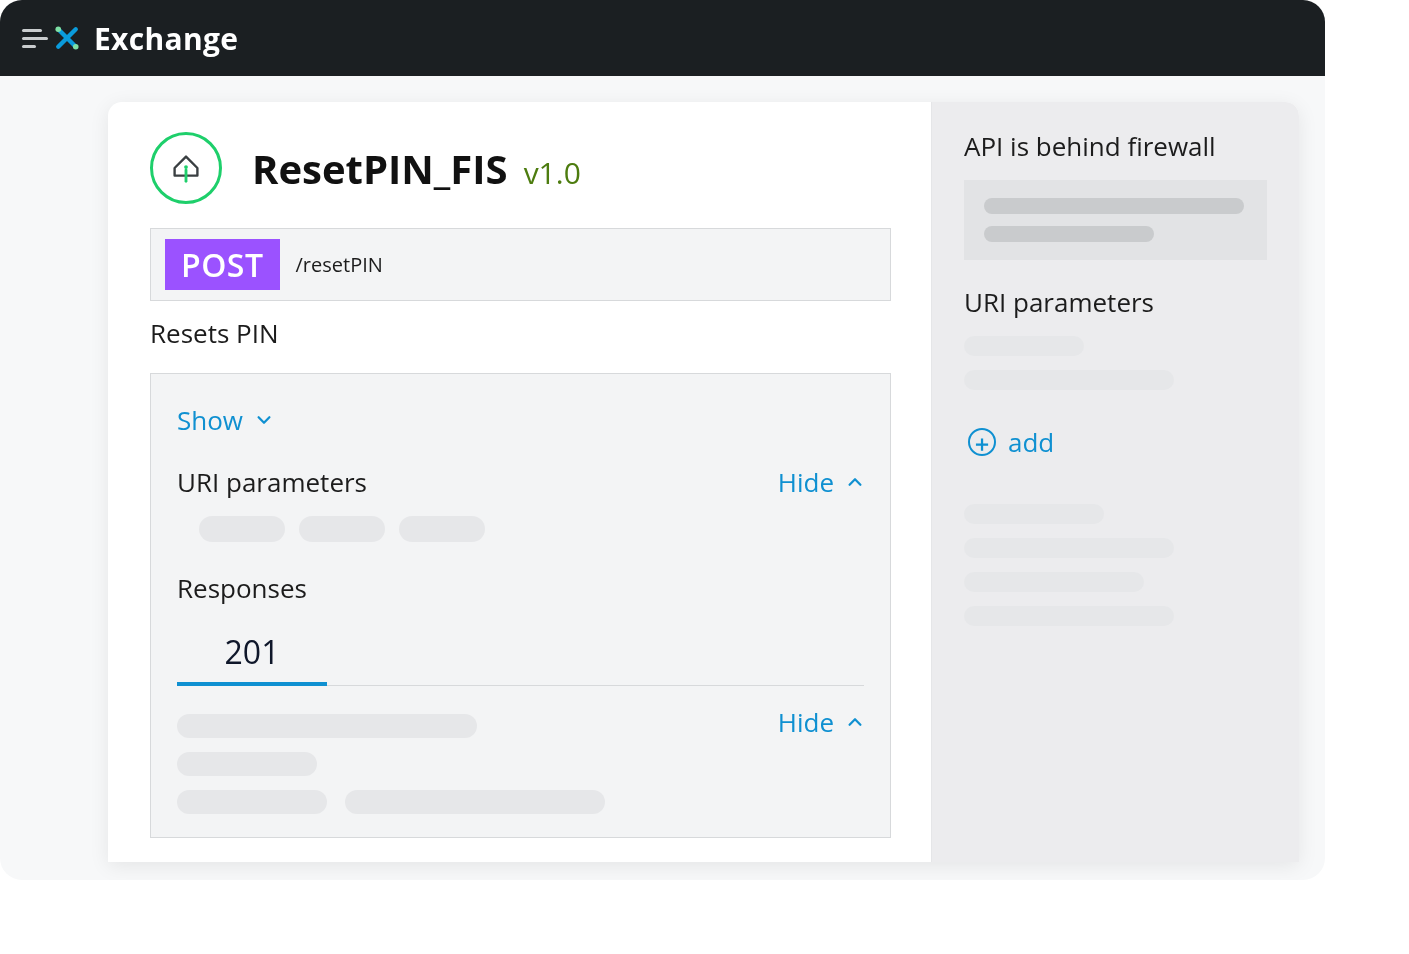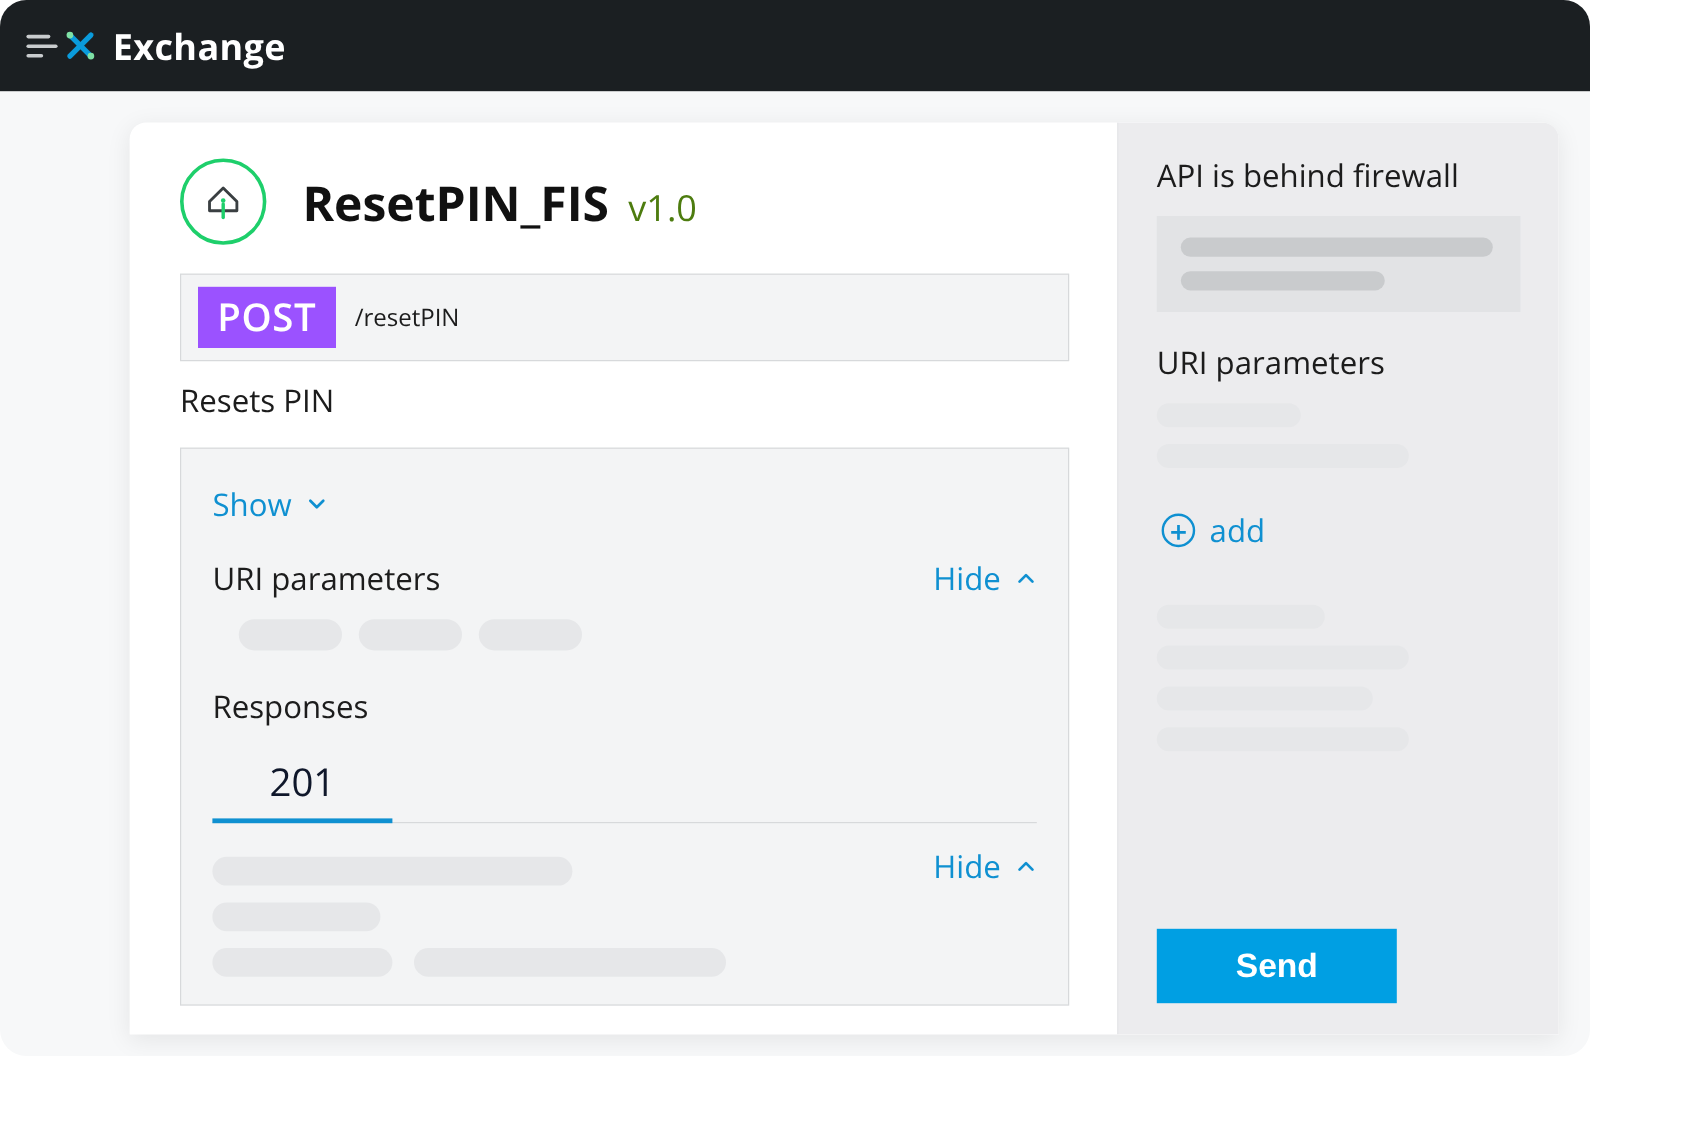--- a/index.html
+++ b/index.html
@@ -247,18 +247,17 @@
           </div>
         </div>
 
         <div class="side-section" style="margin-top:18px;">
           <div class="shimmer light" style="width:140px; height:20px; margin-bottom:14px;"></div>
           <div class="shimmer light" style="width:210px; height:20px; margin-bottom:14px;"></div>
           <div class="shimmer light" style="width:180px; height:20px; margin-bottom:14px;"></div>
           <div class="shimmer light" style="width:210px; height:20px;"></div>
         </div>
 
-        <button class="send-btn">Send</button>
       </div>
 
     </div>
   </div>
 </div>
 
 </body></html>

